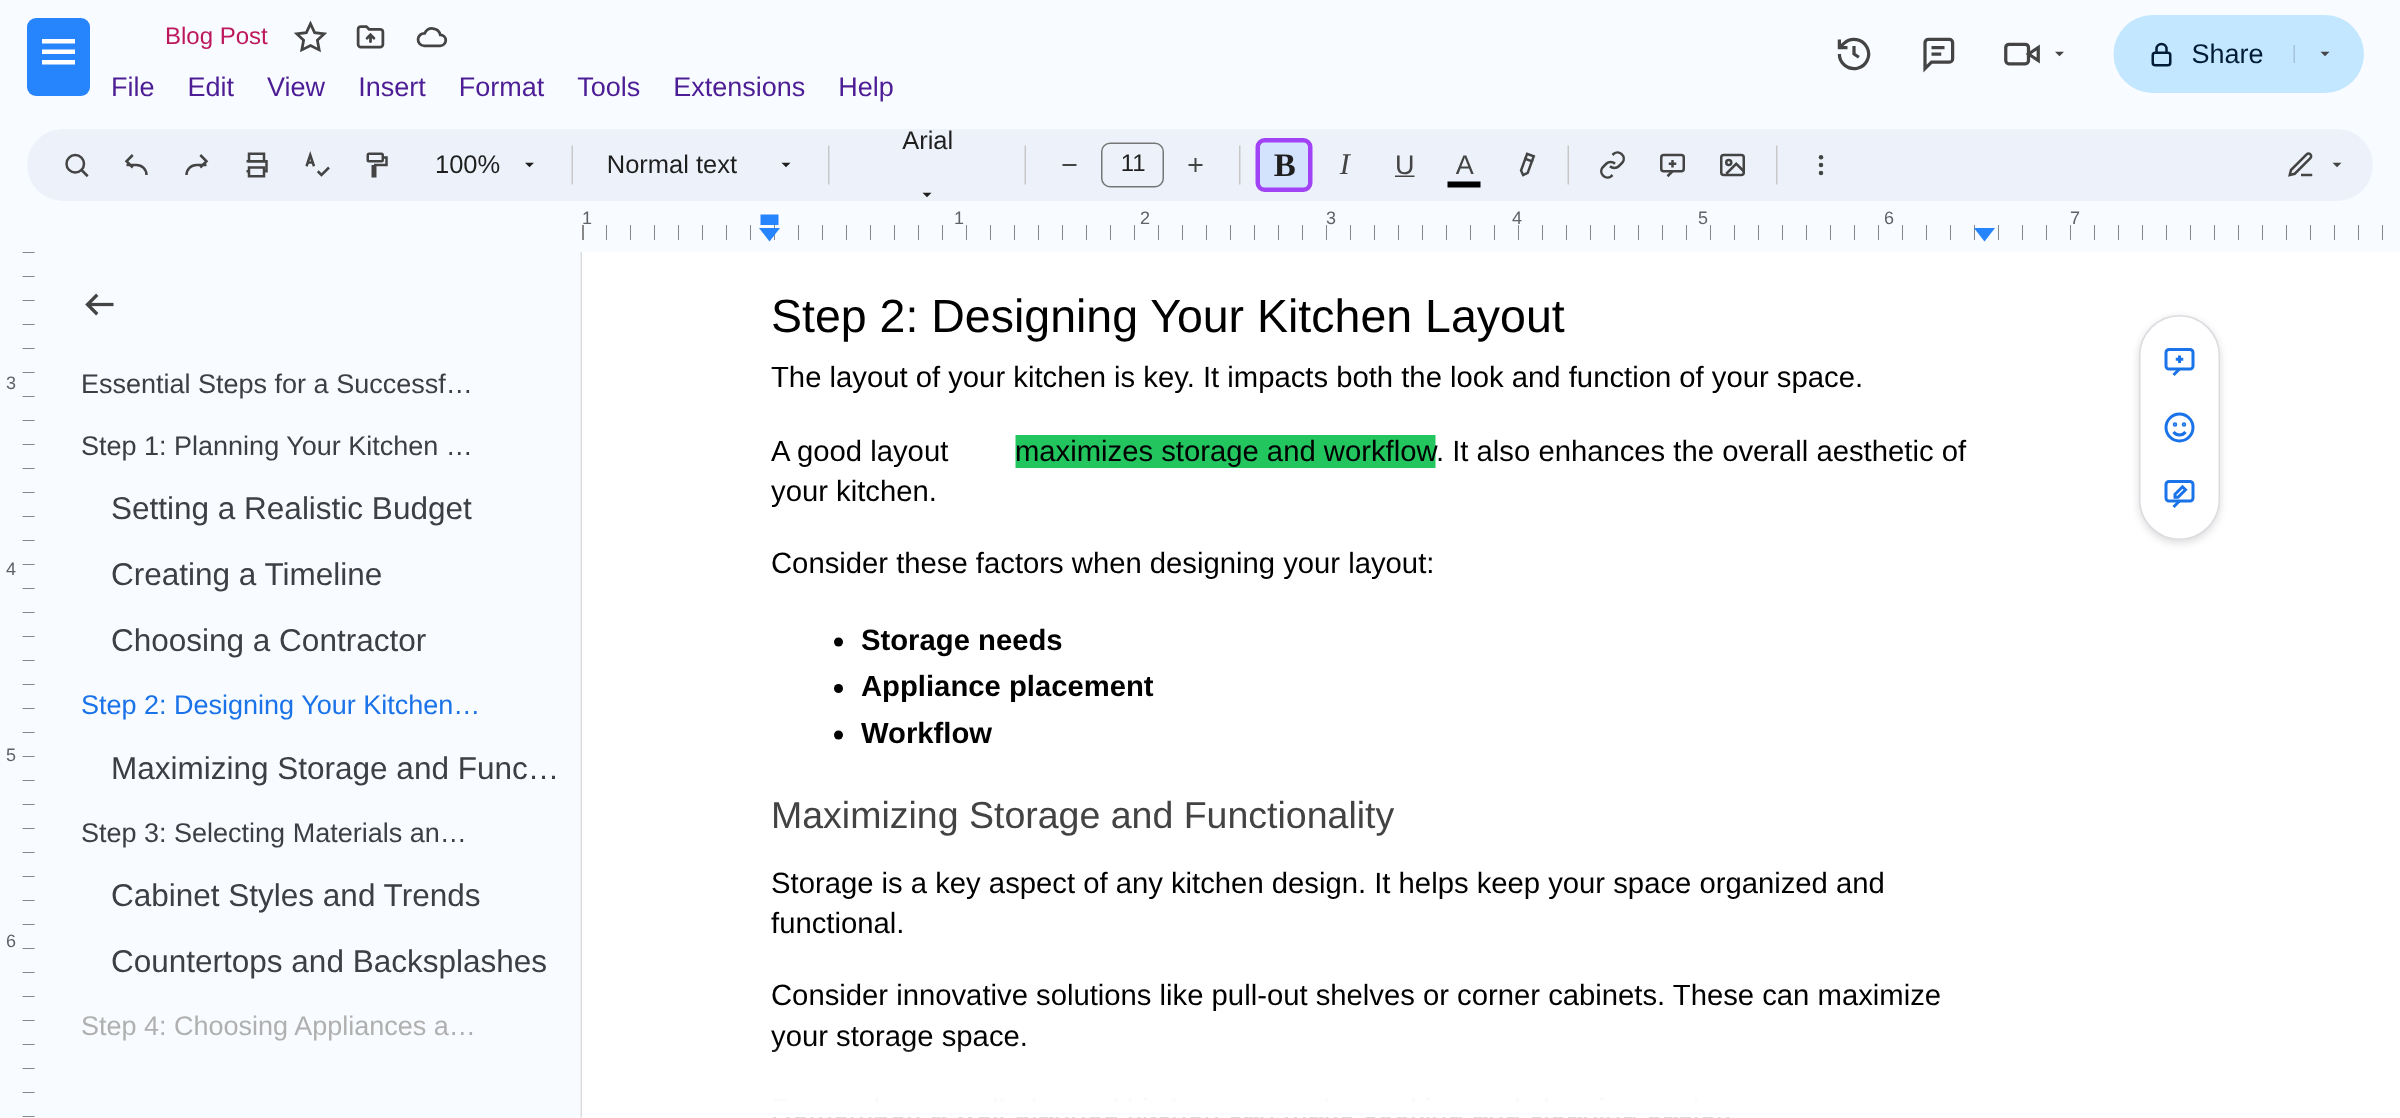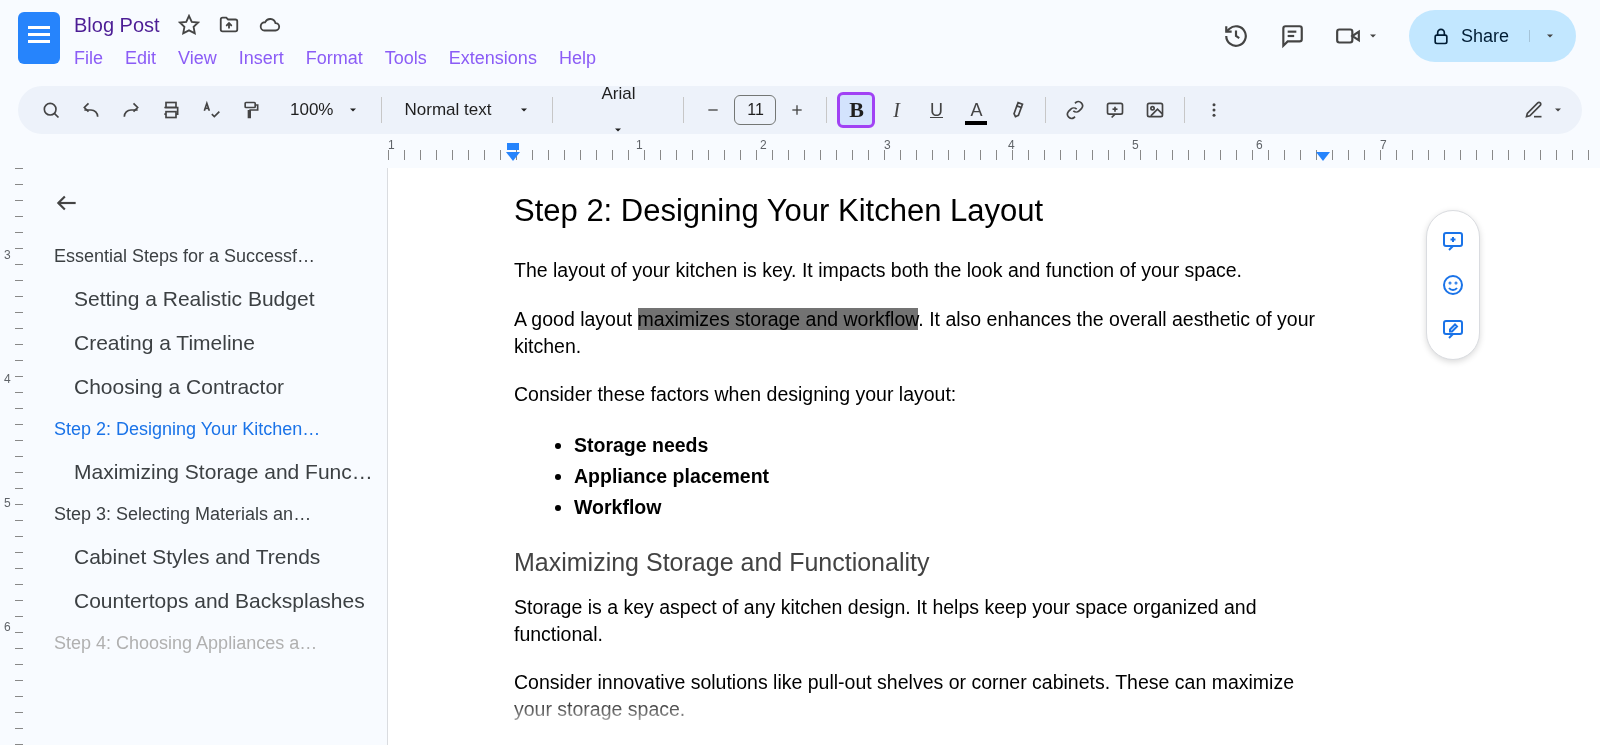--- a/index.html
+++ b/index.html
@@ -3,23 +3,23 @@
 <meta charset="utf-8">
 <style>
   * { box-sizing: border-box; margin: 0; padding: 0; }
   html, body { width: 1600px; height: 745px; font-family: 'Google Sans', 'Helvetica Neue', Arial, sans-serif; background: #f8fbff; overflow: hidden; color: #1f1f1f; }
   
   .header { display: flex; align-items: flex-start; padding: 10px 18px 0 18px; height: 84px; }
   .doc-icon { width: 42px; height: 52px; background: #2684fc; border-radius: 6px; position: relative; margin-right: 14px; margin-top: 2px; }
   .doc-icon::before { content:""; position:absolute; left:10px; top:14px; width:22px; height:3px; background:#fff; box-shadow: 0 7px 0 #fff, 0 14px 0 #fff; }
   .title-area { flex: 0 0 auto; }
   .title-row { display: flex; align-items: center; gap: 18px; height: 30px; }
-  .doc-title { font-size: 20px; color:#4c1d95; }
+  .doc-title { font-size: 16px; color:#be185d;margin-left:36px; }
   .title-icon { color:#444; display:inline-flex; }
-  .menu-row { display: flex; gap: 22px; margin-top: 8px; font-size: 18px; color:#8b5cf6; }
+  .menu-row { display: flex; gap: 22px; margin-top: 8px; font-size: 18px; color:#4c1d95; }
   .menu-row span { cursor:pointer; }
   .header-right { margin-left: auto; display: flex; align-items: center; gap: 30px; padding-right: 6px; }
   .hr-icon { color:#444; display:inline-flex; align-items:center; }
   .share-btn { background:#c2e7ff; height: 52px; border-radius: 40px; display:flex; align-items:center; padding: 0 20px 0 22px; gap: 10px; font-size: 18px; font-weight: 500; color:#001d35; }
   .share-caret { border-left:1px solid rgba(0,0,0,0.15); padding-left:14px; margin-left:10px; display:flex; align-items:center; color:#444;}
   
   .toolbar-wrap { padding: 2px 18px 0 18px; }
   .toolbar { background:#edf2fa; border-radius: 28px; height: 48px; display:flex; align-items:center; padding: 0 14px; gap: 2px; }
   .tbtn { width: 38px; height: 36px; display:flex; align-items:center; justify-content:center; color:#444; border-radius:6px; }
   .tsep { width:1px; height:26px; background:#c7c7c7; margin: 0 8px; }
@@ -53,24 +53,24 @@
   .outline { width: 364px; padding: 22px 12px 0 30px; border-right:1px solid #dadce0; overflow:hidden; }
   .outline-back { margin-bottom: 20px; color:#444; }
   .outline-item { font-size: 18px; color:#3c4043; padding: 10px 0; white-space: nowrap; overflow:hidden; text-overflow: ellipsis; cursor:pointer;}
   .outline-item.l1 { font-weight:400; }
   .outline-item.l2 { padding-left: 20px; font-size:21px;}
   .outline-item.active { color:#1a73e8; position:relative; }
   .outline-item.active::before { content:"–"; position:absolute; left:-18px; color:#1a73e8; font-weight:700;}
   .outline-item.faded { color:#b0b0b0; }
   .page { flex:1; position:relative; background:#fff; margin-left:0; overflow:hidden;}
   .page-inner { padding: 22px 0 0 126px; width: 940px; font-family: Arial, sans-serif; color:#000; font-size: 19.5px; line-height:1.38;}
-  .h2 { font-size: 31px; font-weight:400; color:#000; margin-bottom: 24px; }
+  .h2 { font-size: 31px; font-weight:400; color:#000; margin-bottom: 6px; }
   .h3 { font-size: 25px; font-weight:400; color:#434343; margin: 18px 0 14px 0;}
   .p { margin-bottom: 22px; }
-  .hl { background:#737373; }
+  .hl { background:#22c55e;margin-left:39px; }
   ul.doc-ul { margin: 0 0 22px 60px; list-style: disc; }
   ul.doc-ul li { padding: 2px 0; font-weight: bold; }
   .fade-bottom { position:absolute; bottom:0; left:0; right:0; height:50px; background:linear-gradient(transparent, #fff 80%); pointer-events:none;}
   .fade-para { color:#9a9a9a; position:relative;}
   
   .side-pill { position:absolute; right:120px; top:42px; width:54px; background:#fff; border:1px solid #dadce0; border-radius:30px; box-shadow: 0 2px 6px rgba(0,0,0,.15); display:flex; flex-direction:column; align-items:center; gap: 4px; padding: 10px 0;}
   .side-pill .pbtn { width:40px; height:40px; display:flex; align-items:center; justify-content:center; color:#1a73e8; }
   svg { display:block; }
 </style>
 </head>
@@ -302,20 +302,21 @@
 <div class="body-area">
   <div class="outline">
     <div class="outline-back">
         <svg width="26" height="26" viewBox="0 0 24 24" fill="none" stroke="currentColor" stroke-width="2">
           <line x1="20" y1="12" x2="4" y2="12"></line>
           <polyline points="10 18 4 12 10 6"></polyline>
         </svg>
       </div>
     <div id="outline-list">
         <div class="outline-item l1">Essential Steps for a Successf…</div>
+        <div class="outline-item l1">Step 1: Planning Your Kitchen …</div>
         <div class="outline-item l2">Setting a Realistic Budget</div>
         <div class="outline-item l2">Creating a Timeline</div>
         <div class="outline-item l2">Choosing a Contractor</div>
         <div class="outline-item l1 active">Step 2: Designing Your Kitchen…</div>
         <div class="outline-item l2">Maximizing Storage and Func…</div>
         <div class="outline-item l1">Step 3: Selecting Materials an…</div>
         <div class="outline-item l2">Cabinet Styles and Trends</div>
         <div class="outline-item l2">Countertops and Backsplashes</div>
         <div class="outline-item l1 faded">Step 4: Choosing Appliances a…</div>
       </div>

